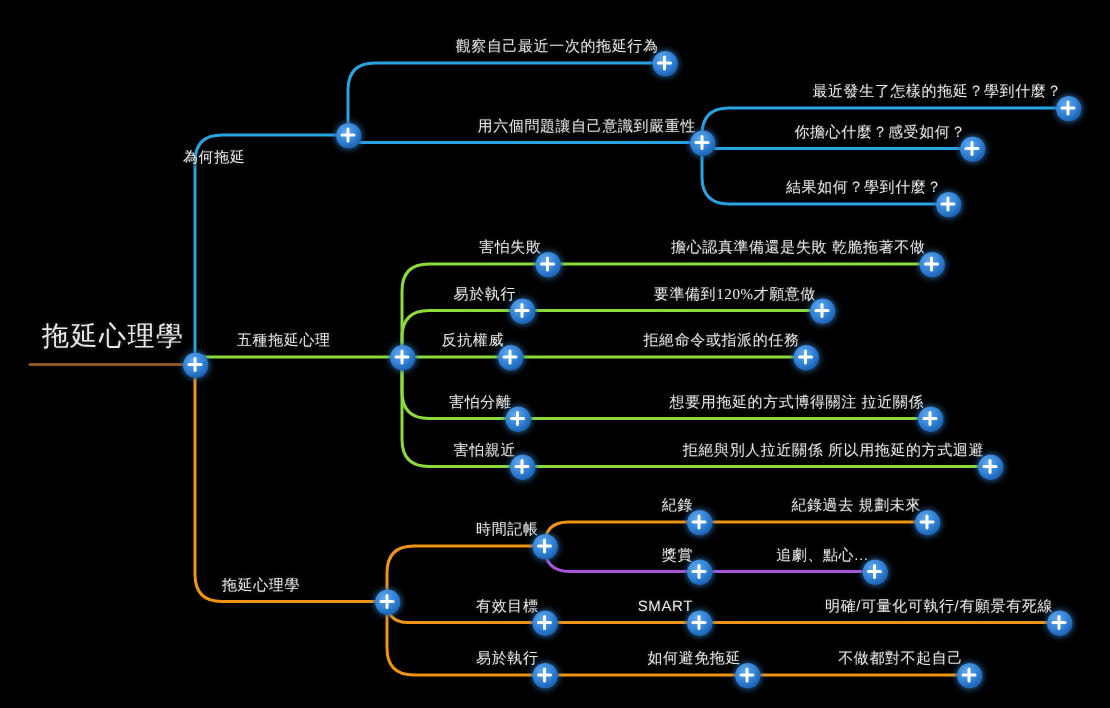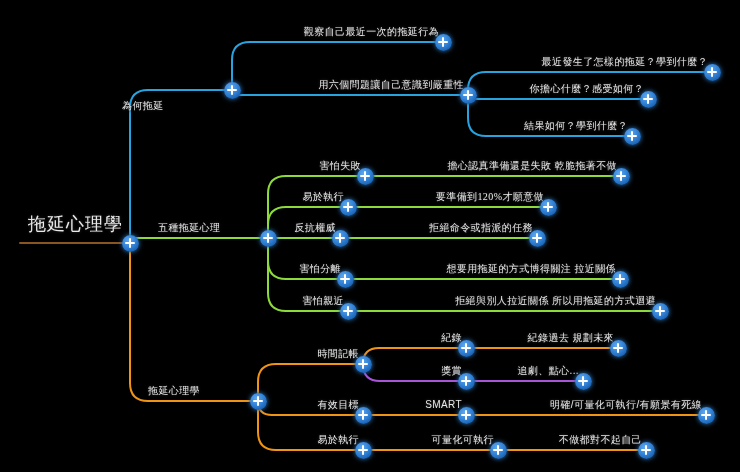--- a/index.html
+++ b/index.html
@@ -121,21 +121,21 @@
       <div class="node-label" style="left: 148px; top: 396px;">拖延心理學</div>
       <div class="node-label" style="top: 359px; right: 381px;">時間記帳</div>
       <div class="node-label" style="top: 343px; right: 278px;">紀錄</div>
       <div class="node-label" style="top: 343px; right: 126px;">紀錄過去 規劃未來</div>
       <div class="node-label" style="top: 376px; right: 278px;">獎賞</div>
       <div class="node-label" style="top: 376px; right: 161px;">追劇、點心...</div>
       <div class="node-label" style="top: 410px; right: 381px;">有效目標</div>
       <div class="node-label" style="top: 410px; right: 278px;">SMART</div>
       <div class="node-label" style="top: 410px; right: 38px;">明確/可量化可執行/有願景有死線</div>
       <div class="node-label" style="top: 445px; right: 381px;">易於執行</div>
-      <div class="node-label" style="top: 445px; right: 246px;">可量化可執行</div>
+      <div class="node-label" style="top: 445px; right: 246px;">如何避免拖延</div>
       <div class="node-label" style="top: 445px; right: 98px;">不做都對不起自己</div>
     </div>
   <div id="nodes">
       <div class="plus" style="left: 130px; top: 243px;"></div>
       <div class="plus" style="left: 232px; top: 90px;"></div>
       <div class="plus" style="left: 443px; top: 42px;"></div>
       <div class="plus" style="left: 468px; top: 95px;"></div>
       <div class="plus" style="left: 712px; top: 72px;"></div>
       <div class="plus" style="left: 648px; top: 99px;"></div>
       <div class="plus" style="left: 632px; top: 136px;"></div>

